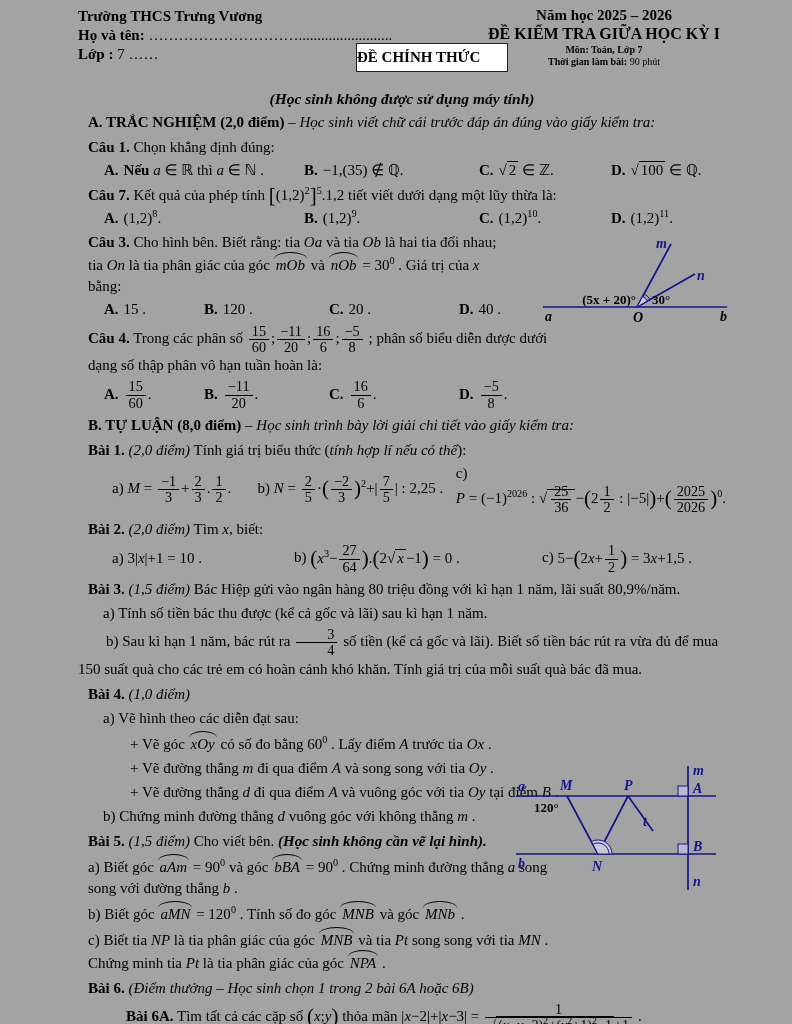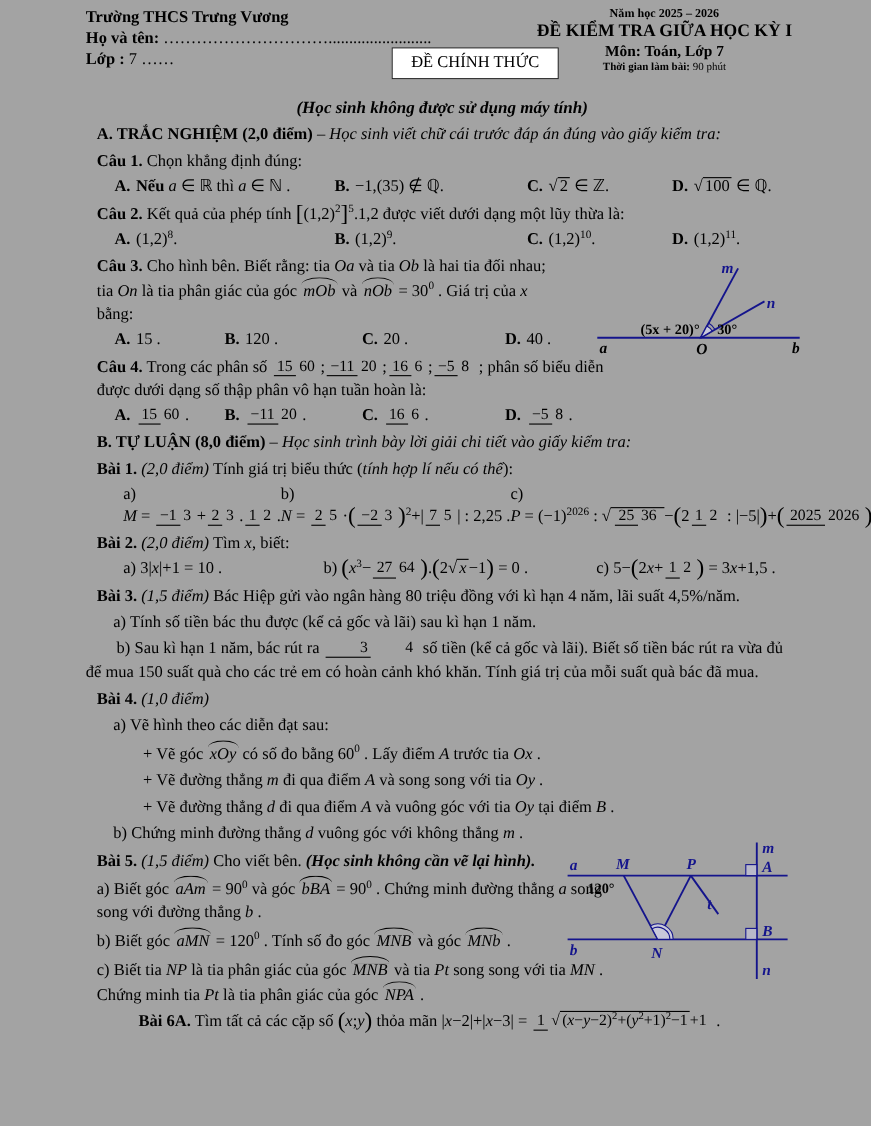--- a/index.html
+++ b/index.html
@@ -3,26 +3,26 @@
 <meta charset="utf-8">
 <style>
   html,body{margin:0;padding:0;background:#e8e8e8}
   .page{position:relative;width:792px;height:1024px;margin:0 auto;background:#a3a3a3;
         font-family:"Liberation Serif",serif;font-size:15px;color:#000;
         box-sizing:border-box;padding:6px 66px 0 78px;overflow:hidden}
   .b{font-weight:bold}
   
   .hdr-left{position:absolute;left:78px;top:7px;line-height:1.28;font-size:15px}
   .hdr-right{position:absolute;left:418px;top:6px;width:372px;text-align:center;line-height:1.22}
-  .hr1{font-weight:bold;font-size:11px}
+  .hr1{font-weight:bold;font-size:15px}
   .hr2{font-weight:bold;font-size:16px}
-  .hr3{font-weight:bold;font-size:14px}
+  .hr3{font-weight:bold;font-size:10px}
   .hr4{font-size:10px}
   .official-box{position:absolute;left:356px;top:43px;width:150px;height:27px;border:1.3px solid #222;
-        display:flex;align-items:center;justify-content:center;font-weight:normal;font-size:15px;background:#fff}
+        display:flex;align-items:center;justify-content:flex-start;font-weight:bold;font-size:15px;background:#fff}
   .note{margin-top:84px;text-align:center;font-weight:bold;font-style:italic;font-size:15.5px}
   
   #content{margin-top:2px}
   .para{margin:3px 0;line-height:1.4}
   .q{margin-left:10px;margin-top:4px}
   .row{display:flex;align-items:center;padding-left:26px;margin:3px 0;line-height:1.3}
   .row .cell{display:block}
   .ow1 .c0{width:200px}.ow1 .c1{width:175px}.ow1 .c2{width:132px}.ow1 .c3{flex:1}
   .ow2 .c0{width:100px}.ow2 .c1{width:125px}.ow2 .c2{width:130px}.ow2 .c3{flex:1}
   .ex1{padding-left:34px}
@@ -34,21 +34,21 @@
   .ind1b{padding-left:48px}
   .hang{text-indent:28px}
   .w3{width:414px}
   .w4{width:470px}
   .w5{width:480px}
   .ital{font-style:italic}
   .bold{font-weight:bold}
   
   .math{white-space:nowrap}
   .math i{font-style:italic}
-  .frac{display:inline-flex;text-align:center;vertical-align:middle;
+  .frac{display:inline-flex;flex-direction:column;text-align:center;vertical-align:middle;
         margin:0 2px;line-height:1.08;font-size:0.95em}
   .frac .fn{border-bottom:1.2px solid #000;padding:0 3px}
   .frac .fd{padding:0 3px}
   sup{font-size:0.68em;line-height:0}
   .sqrt{white-space:nowrap}
   .sqrt .rad{border-top:1.2px solid #000;padding:0 2px}
   .arc{display:inline-block;position:relative;padding:2px 2px 0}
   .arc:before{content:"";position:absolute;left:0;right:0;top:-1px;height:6px;
         border-top:1.4px solid #000;border-radius:50% 50% 0 0/100% 100% 0 0}
   .big{font-size:1.4em;font-weight:400;line-height:0;vertical-align:-0.08em}
@@ -89,21 +89,21 @@
 
   <div id="content">
       <div class="para q"><span class="seg bold">A. TRẮC NGHIỆM (2,0 điểm)</span><span class="seg"> – </span><span class="seg ital">Học sinh viết chữ cái trước đáp án đúng vào giấy kiểm tra:</span></div>
       <div class="para q"><span class="seg bold">Câu 1.</span><span class="seg"> Chọn khẳng định đúng:</span></div>
       <div class="row ow1">
         <div class="cell c0"><span class="optlabel">A.</span><span class="seg bold">Nếu </span><span class="math"><i>a</i> ∈ ℝ</span><span class="seg"> thì </span><span class="math"><i>a</i> ∈ ℕ</span><span class="seg"> .</span></div>
         <div class="cell c1"><span class="optlabel">B.</span><span class="math">−1,(35) ∉ ℚ.</span></div>
         <div class="cell c2"><span class="optlabel">C.</span><span class="math"><span class="sqrt"><span class="rsign">√</span><span class="rad">2</span></span> ∈ ℤ.</span></div>
         <div class="cell c3"><span class="optlabel">D.</span><span class="math"><span class="sqrt"><span class="rsign">√</span><span class="rad">100</span></span> ∈ ℚ.</span></div>
       </div>
-      <div class="para q"><span class="seg bold">Câu 2.</span><span class="seg"> Kết quả của phép tính </span><span class="math"><span class="big">[</span>(1,2)<sup>2</sup><span class="big">]</span><sup>5</sup>.1,2</span><span class="seg"> được viết dưới dạng một lũy thừa là:</span></div>
+      <div class="para q"><span class="seg bold">Câu 7.</span><span class="seg"> Kết quả của phép tính </span><span class="math"><span class="big">[</span>(1,2)<sup>2</sup><span class="big">]</span><sup>5</sup>.1,2</span><span class="seg"> tiết viết dưới dạng một lũy thừa là:</span></div>
       <div class="row ow1">
         <div class="cell c0"><span class="optlabel">A.</span><span class="math">(1,2)<sup>8</sup>.</span></div>
         <div class="cell c1"><span class="optlabel">B.</span><span class="math">(1,2)<sup>9</sup>.</span></div>
         <div class="cell c2"><span class="optlabel">C.</span><span class="math">(1,2)<sup>10</sup>.</span></div>
         <div class="cell c3"><span class="optlabel">D.</span><span class="math">(1,2)<sup>11</sup>.</span></div>
       </div>
       <div class="para q w3"><span class="seg bold">Câu 3.</span><span class="seg"> Cho hình bên. Biết rằng: tia </span><span class="math"><i>Oa</i></span><span class="seg"> và tia </span><span class="math"><i>Ob</i></span><span class="seg"> là hai tia đối nhau; tia </span><span class="math"><i>On</i></span><span class="seg"> là tia phân giác của góc </span><span class="math"><span class="arc"><i>mOb</i></span></span><span class="seg"> và </span><span class="math"><span class="arc"><i>nOb</i></span> = 30<sup>0</sup></span><span class="seg"> . Giá trị của </span><span class="math"><i>x</i></span><span class="seg"> bằng:</span></div>
       <div class="row ow2">
         <div class="cell c0"><span class="optlabel">A.</span><span class="seg">15 .</span></div>
         <div class="cell c1"><span class="optlabel">B.</span><span class="seg">120 .</span></div>
@@ -180,36 +180,37 @@
         <div class="cell c0"><span class="seg">a) </span><span class="math">3|<i>x</i>|+1 = 10 .</span></div>
         <div class="cell c1"><span class="seg">b) </span><span class="math"><span class="big">(</span><i>x</i><sup>3</sup>−<span class="frac">
               <span class="fn">27</span>
               <span class="fd">64</span>
             </span><span class="big">)</span>.<span class="big">(</span>2<span class="sqrt"><span class="rsign">√</span><span class="rad"><i>x</i></span></span>−1<span class="big">)</span> = 0 .</span></div>
         <div class="cell c2"><span class="seg">c) </span><span class="math">5−<span class="big">(</span>2<i>x</i>+<span class="frac">
               <span class="fn">1</span>
               <span class="fd">2</span>
             </span><span class="big">)</span> = 3<i>x</i>+1,5 .</span></div>
       </div>
-      <div class="para q"><span class="seg bold">Bài 3.</span><span class="seg ital"> (1,5 điểm)</span><span class="seg"> Bác Hiệp gửi vào ngân hàng 80 triệu đồng với kì hạn 4 năm, lãi suất 4,5%/năm.</span></div>
+      <div class="para q"><span class="seg bold">Bài 3.</span><span class="seg ital"> (1,5 điểm)</span><span class="seg"> Bác Hiệp gửi vào ngân hàng 80 triệu đồng với kì hạn 1 năm, lãi suất 80,9%/năm.</span></div>
       <div class="para ind1"><span class="seg">a) Tính số tiền bác thu được (kể cả gốc và lãi) sau kì hạn 1 năm.</span></div>
       <div class="para hang"><span class="seg">b) Sau kì hạn 1 năm, bác rút ra </span><span class="math"><span class="frac">
             <span class="fn">3</span>
             <span class="fd">4</span>
           </span></span><span class="seg"> số tiền (kể cả gốc và lãi). Biết số tiền bác rút ra vừa đủ để mua 150 suất quà cho các trẻ em có hoàn cảnh khó khăn. Tính giá trị của mỗi suất quà bác đã mua.</span></div>
       <div class="para q"><span class="seg bold">Bài 4.</span><span class="seg ital"> (1,0 điểm)</span></div>
       <div class="para ind1"><span class="seg">a) Vẽ hình theo các diễn đạt sau:</span></div>
       <div class="para ind2"><span class="seg">+ Vẽ góc </span><span class="math"><span class="arc"><i>xOy</i></span></span><span class="seg"> có số đo bằng </span><span class="math">60<sup>0</sup></span><span class="seg"> . Lấy điểm </span><span class="math"><i>A</i></span><span class="seg"> trước tia </span><span class="math"><i>Ox</i></span><span class="seg"> .</span></div>
       <div class="para ind2"><span class="seg">+ Vẽ đường thẳng </span><span class="math"><i>m</i></span><span class="seg"> đi qua điểm </span><span class="math"><i>A</i></span><span class="seg"> và song song với tia </span><span class="math"><i>Oy</i></span><span class="seg"> .</span></div>
       <div class="para ind2"><span class="seg">+ Vẽ đường thẳng </span><span class="math"><i>d</i></span><span class="seg"> đi qua điểm </span><span class="math"><i>A</i></span><span class="seg"> và vuông góc với tia </span><span class="math"><i>Oy</i></span><span class="seg"> tại điểm </span><span class="math"><i>B</i></span><span class="seg"> .</span></div>
       <div class="para ind1"><span class="seg">b) Chứng minh đường thẳng </span><span class="math"><i>d</i></span><span class="seg"> vuông góc với không thẳng </span><span class="math"><i>m</i></span><span class="seg"> .</span></div>
       <div class="para q"><span class="seg bold">Bài 5.</span><span class="seg ital"> (1,5 điểm)</span><span class="seg"> Cho viết bên. </span><span class="seg bold ital">(Học sinh không cần vẽ lại hình).</span></div>
       <div class="para ind0 w5"><span class="seg">a) Biết góc </span><span class="math"><span class="arc"><i>aAm</i></span> = 90<sup>0</sup></span><span class="seg"> và góc </span><span class="math"><span class="arc"><i>bBA</i></span> = 90<sup>0</sup></span><span class="seg"> . Chứng minh đường thẳng </span><span class="math"><i>a</i></span><span class="seg"> song song với đường thẳng </span><span class="math"><i>b</i></span><span class="seg"> .</span></div>
       <div class="para ind0 w5"><span class="seg">b) Biết góc </span><span class="math"><span class="arc"><i>aMN</i></span> = 120<sup>0</sup></span><span class="seg"> . Tính số đo góc </span><span class="math"><span class="arc"><i>MNB</i></span></span><span class="seg"> và góc </span><span class="math"><span class="arc"><i>MNb</i></span></span><span class="seg"> .</span></div>
       <div class="para ind0 w5"><span class="seg">c) Biết tia </span><span class="math"><i>NP</i></span><span class="seg"> là tia phân giác của góc </span><span class="math"><span class="arc"><i>MNB</i></span></span><span class="seg"> và tia </span><span class="math"><i>Pt</i></span><span class="seg"> song song với tia </span><span class="math"><i>MN</i></span><span class="seg"> . Chứng minh tia </span><span class="math"><i>Pt</i></span><span class="seg"> là tia phân giác của góc </span><span class="math"><span class="arc"><i>NPA</i></span></span><span class="seg"> .</span></div>
+      <div class="para q"><span class="seg bold">Bài 6.</span><span class="seg ital"> (Điểm thưởng – Học sinh chọn 1 trong 2 bài 6A hoặc 6B)</span></div>
       <div class="para ind1b"><span class="seg bold">Bài 6A.</span><span class="seg"> Tìm tất cả các cặp số </span><span class="math"><span class="big">(</span><i>x</i>;<i>y</i><span class="big">)</span></span><span class="seg"> thỏa mãn </span><span class="math">|<i>x</i>−2|+|<i>x</i>−3| = <span class="frac">
             <span class="fn">1</span>
             <span class="fd"><span class="sqrt"><span class="rsign">√</span><span class="rad">(<i>x</i>−<i>y</i>−2)<sup>2</sup>+(<i>y</i><sup>2</sup>+1)<sup>2</sup>−1</span></span>+1</span>
           </span></span><span class="seg"> .</span></div>
     </div>
 
   <div class="fig fig1">
     <svg width="255" height="88" viewBox="0 0 255 88">
       <path class="nav" d="M6,71 L190,71"></path>
       <path class="nav" d="M100,71 L134,8"></path>

